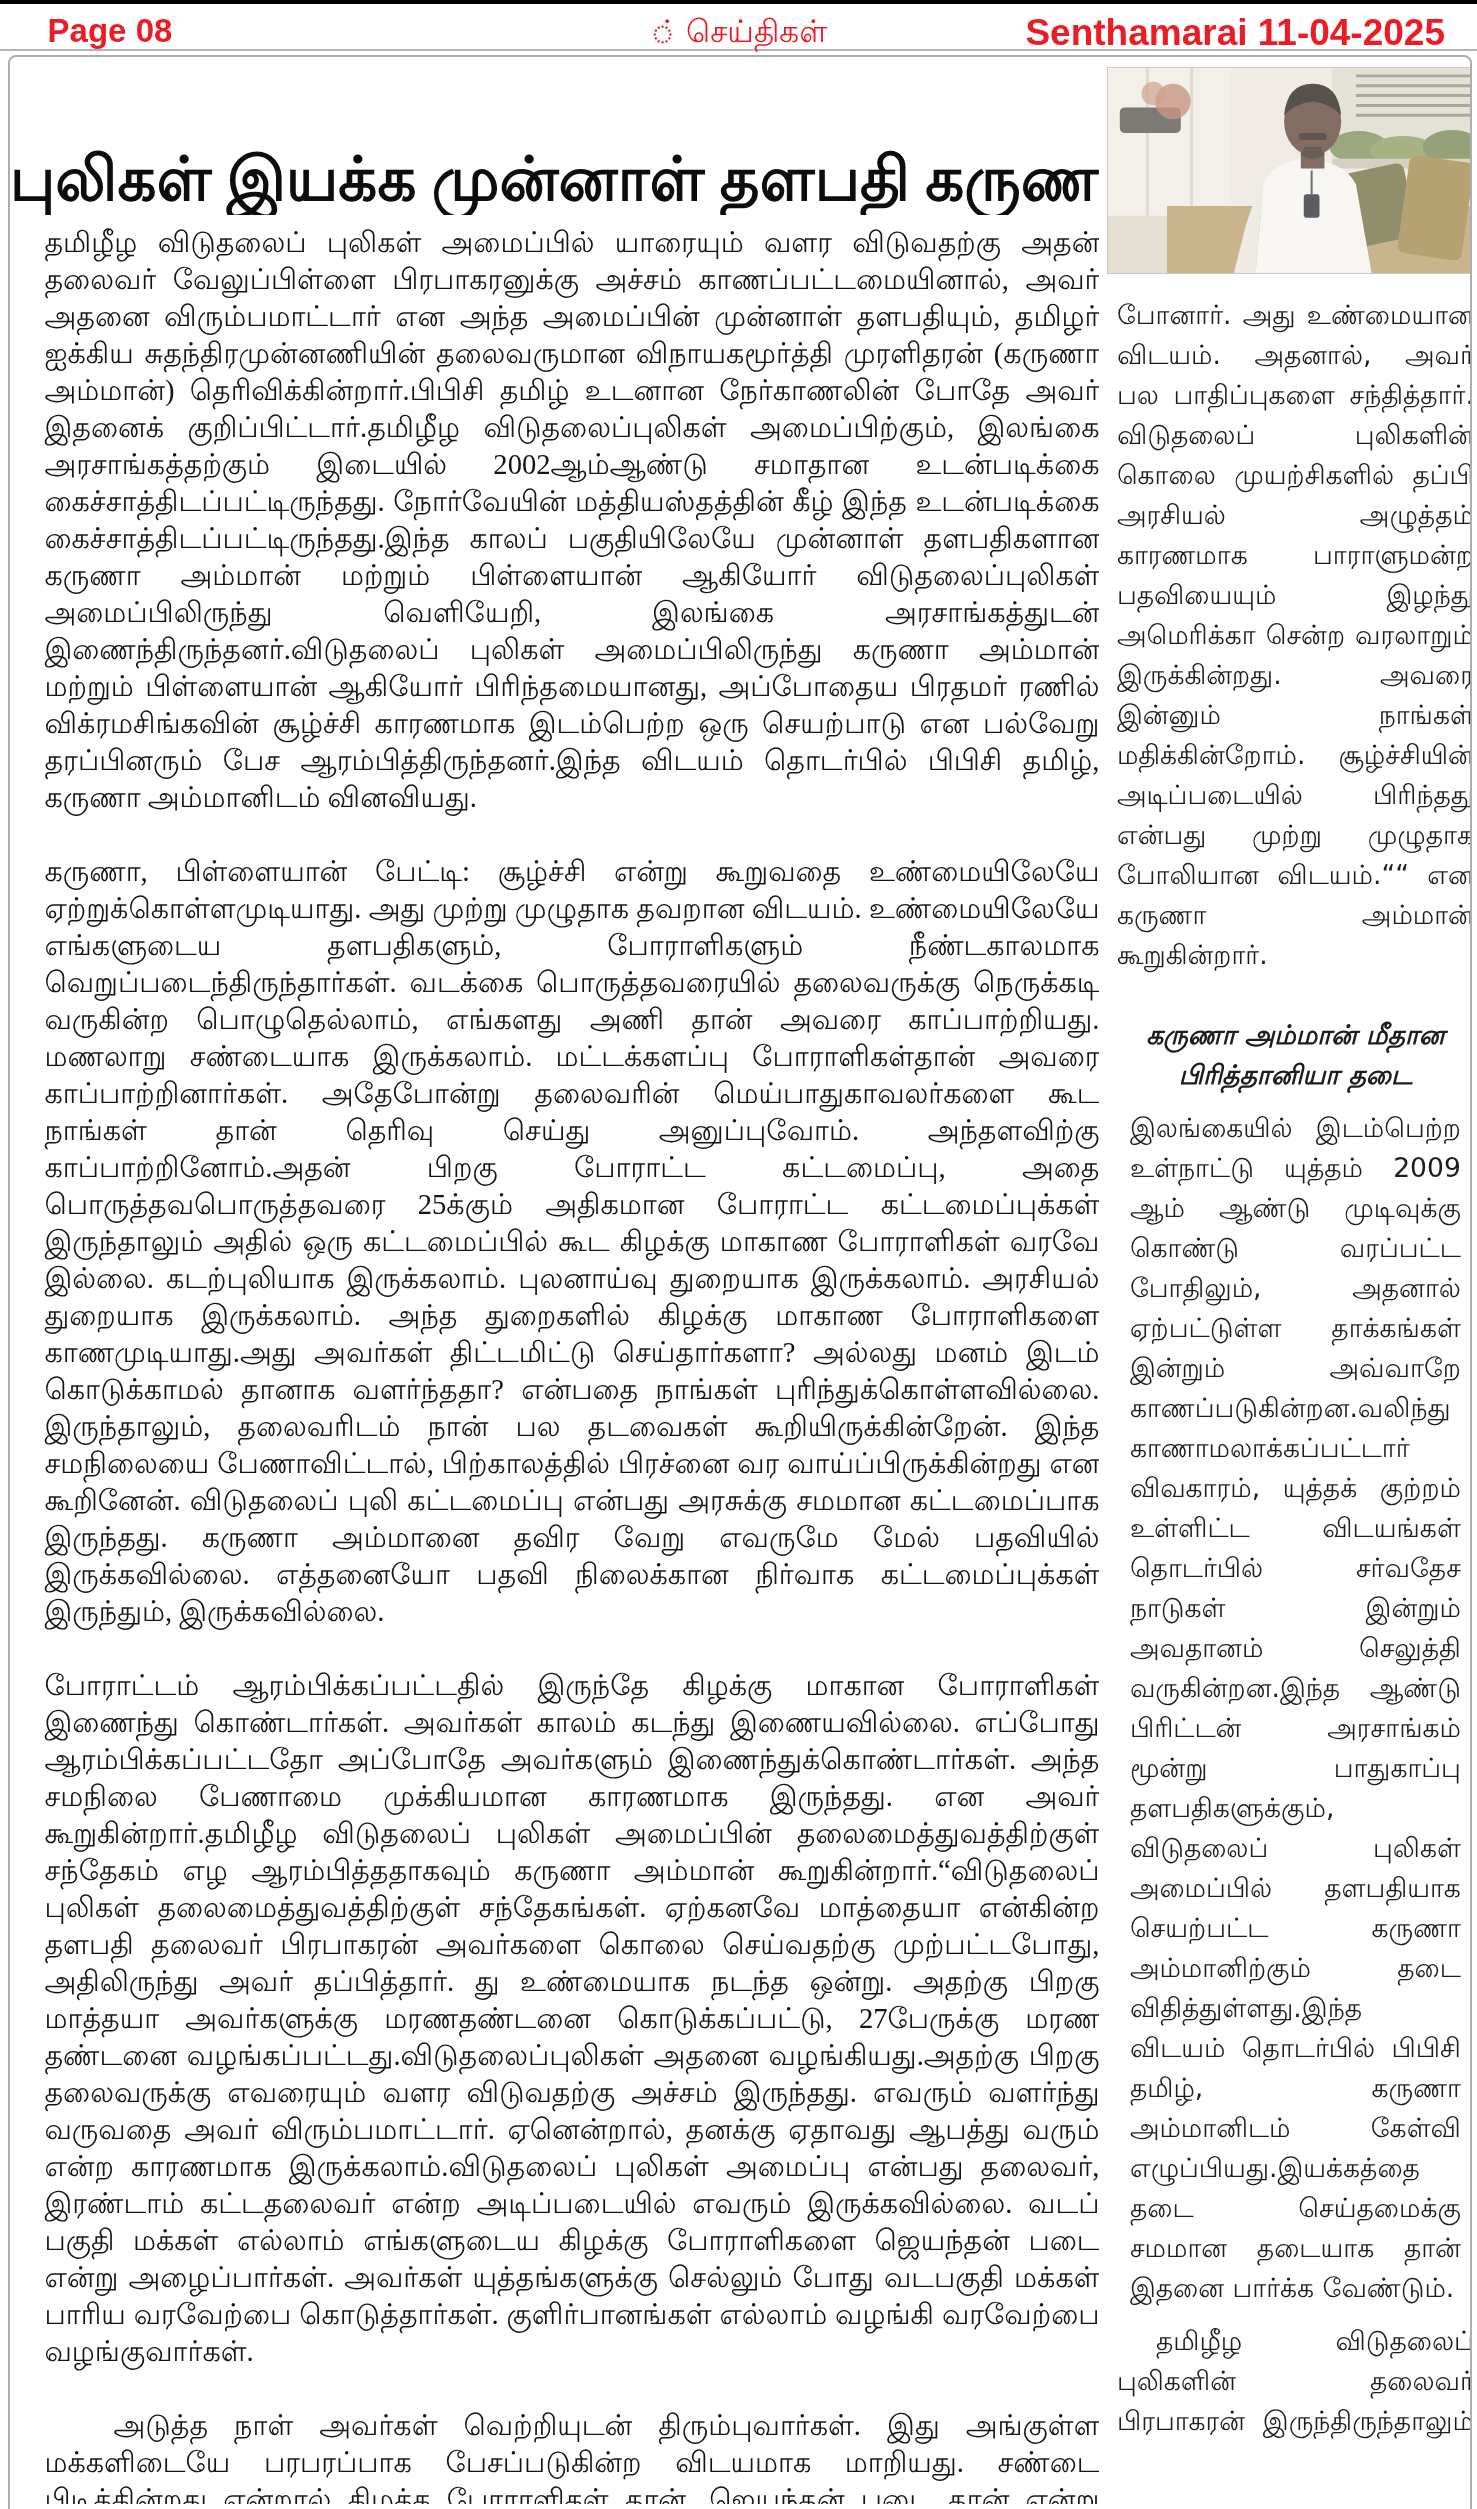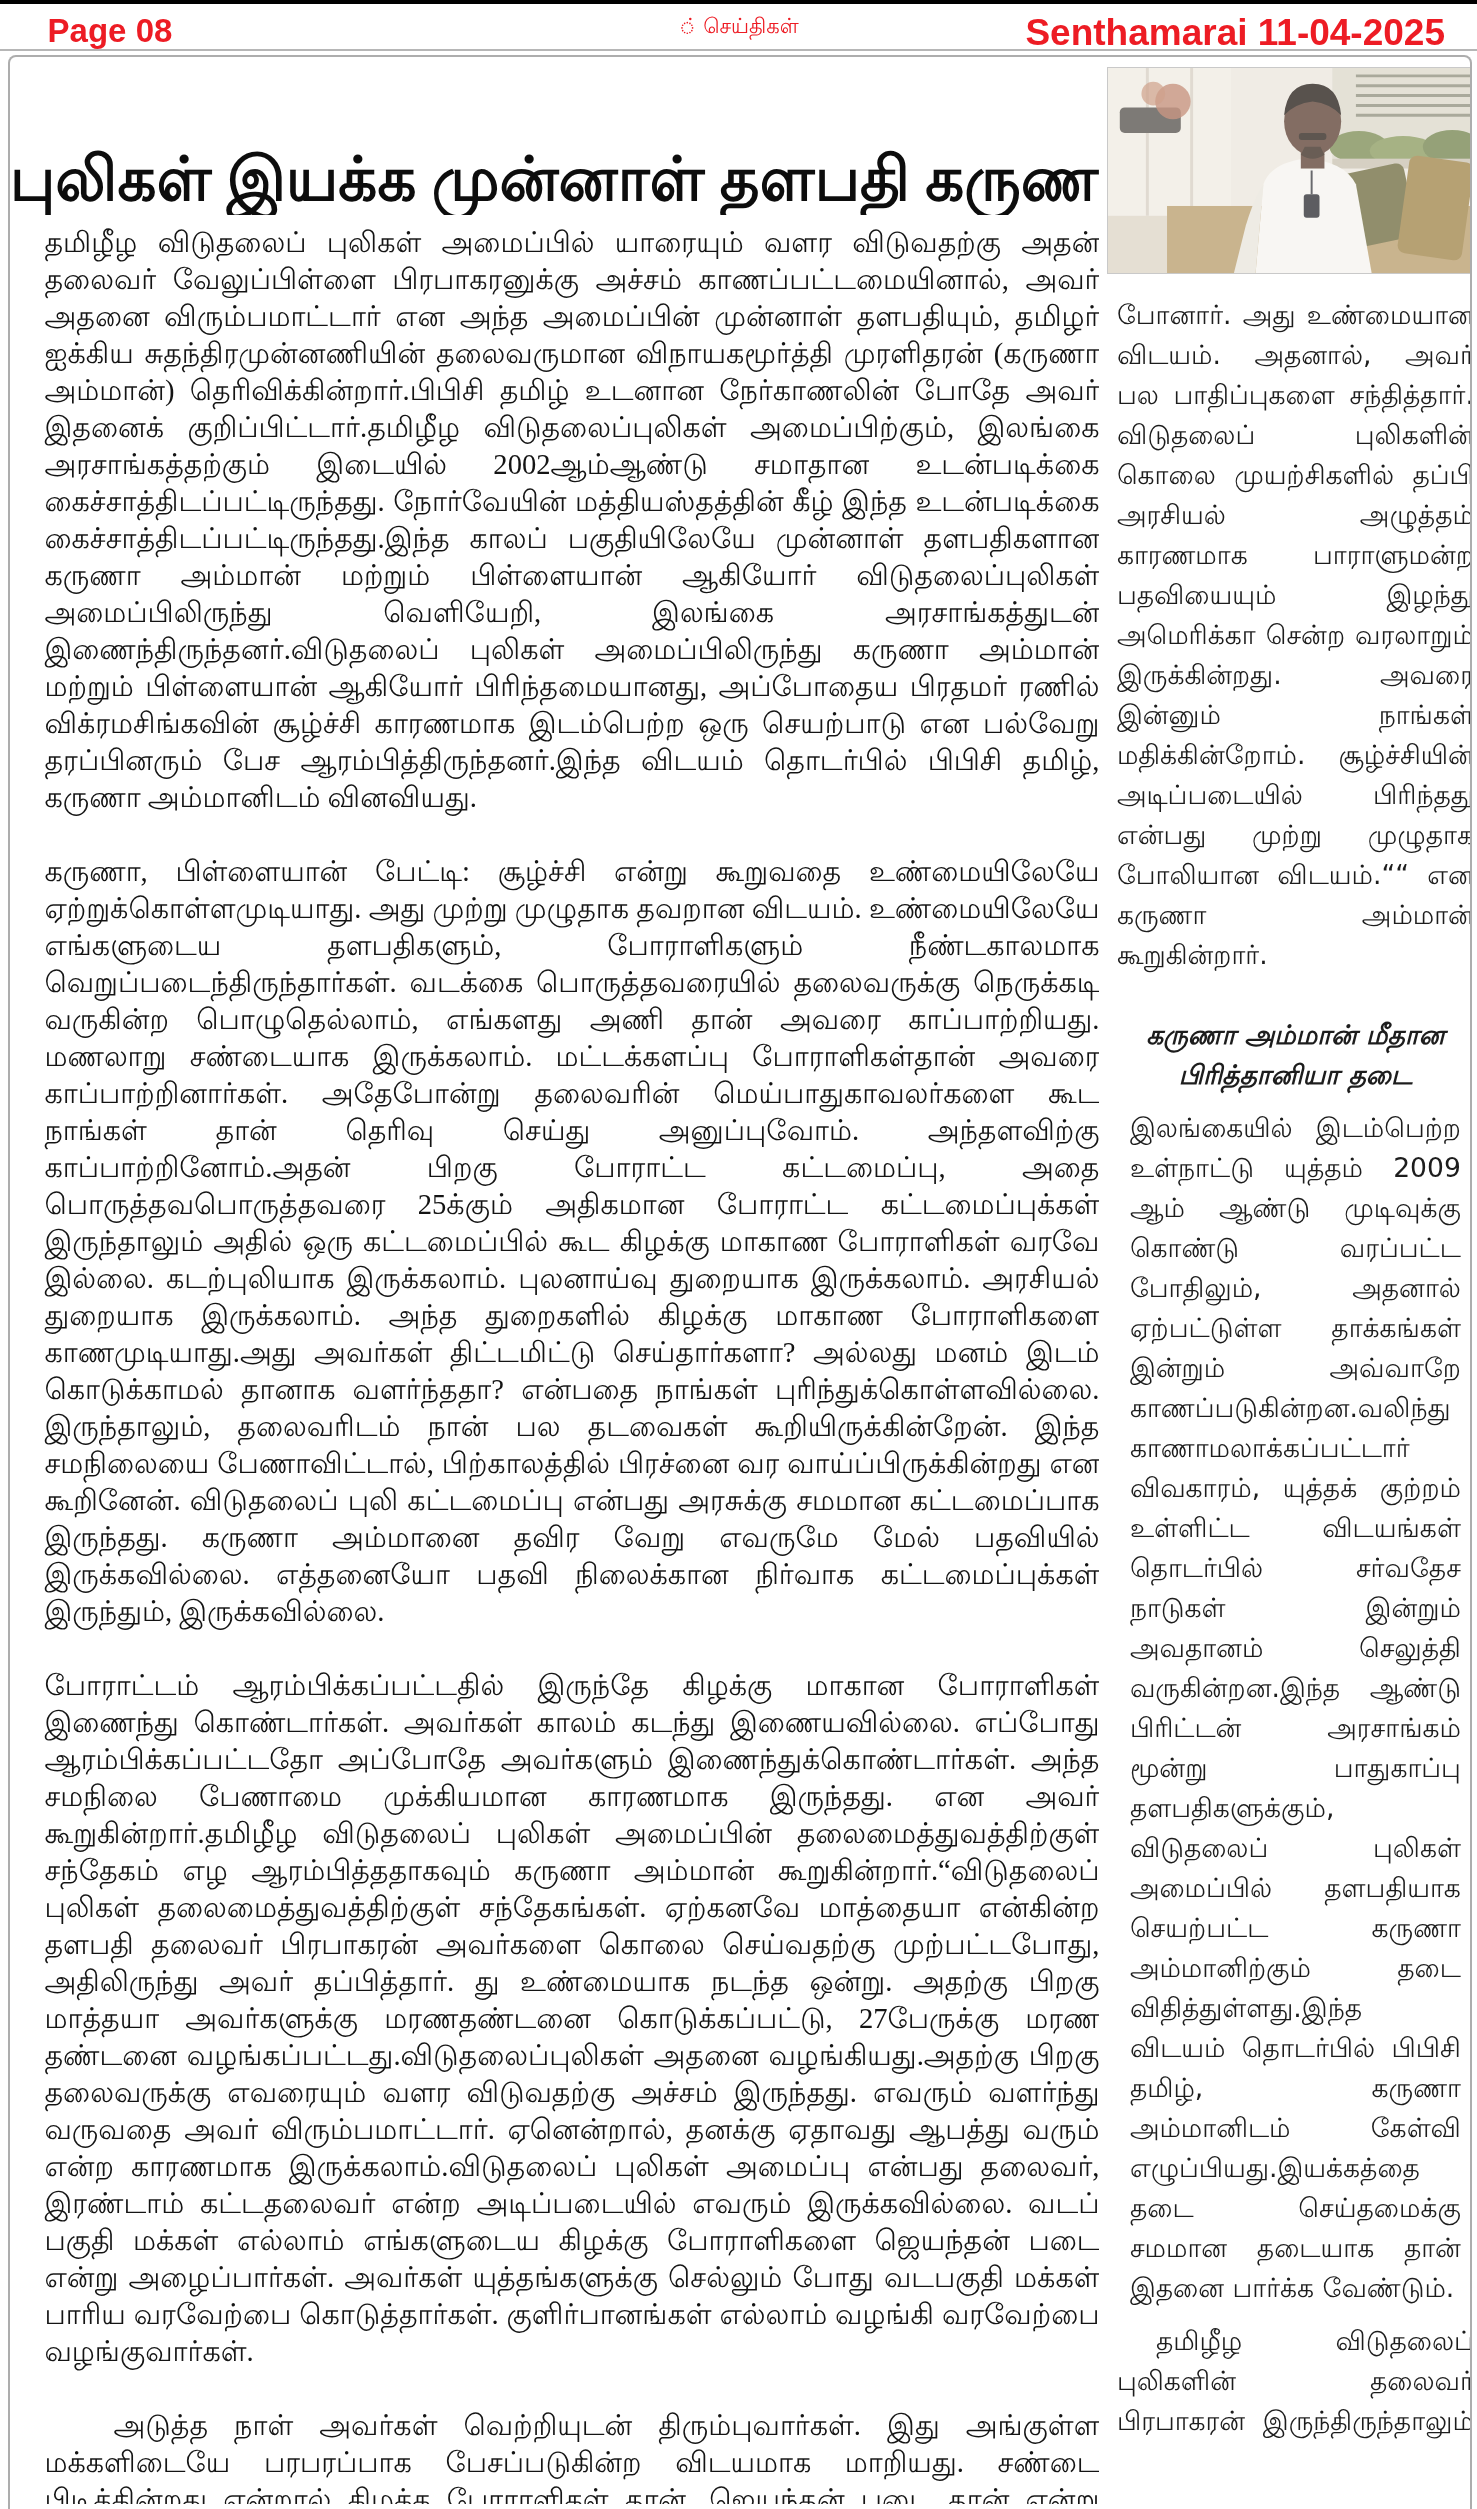--- a/index.html
+++ b/index.html
@@ -4,21 +4,21 @@
 <style>
   html,body{margin:0;padding:0;background:#ffffff;}
   #page{position:relative;width:1478px;height:2510px;background:#ffffff;overflow:hidden;
         font-family:"Liberation Serif", serif;color:#1b1b1b;}
   #top-rule{position:absolute;top:0;left:0;width:1478px;height:3.9px;background:#000;}
   #masthead-band{position:absolute;top:3.9px;left:0;width:1478px;height:45px;background:#fff;
         border-bottom:2px solid #b6b6b6;}
   .page-label{position:absolute;left:27.6px;top:7.9px;font-family:"Liberation Sans",sans-serif;
         font-weight:bold;font-size:33px;color:#ed1c24;margin-left:20px;}
   .section-title{position:absolute;left:0;right:0;top:9.9px;text-align:center;
-        font-size:21px;color:#ed1c24;font-family:"Liberation Serif",serif;}
+        font-size:31px;color:#ed1c24;font-family:"Liberation Serif",serif;}
   .masthead{position:absolute;right:33px;top:7.9px;font-family:"Liberation Sans",sans-serif;
         font-weight:bold;font-size:37px;color:#ed1c24;}
   #content-box{position:absolute;top:55px;left:7.9px;width:1460px;height:2455px;
         border:2px solid #adadad;border-bottom:none;border-radius:7.9px 7.9px 0 0;background:#fff;overflow:hidden;}
   .headline1{position:absolute;left:21.7px;top:11.8px;width:1074px;text-align:center;
         font-size:61px;line-height:71px;font-weight:bold;color:#0d0d0d;white-space:nowrap;overflow:hidden;}
   .headline2{position:absolute;left:0px;top:87px;width:1089px;text-align:right;
         font-size:61px;line-height:71px;font-weight:bold;color:#0d0d0d;white-space:nowrap;overflow:hidden;}
   .photo{position:absolute;left:1097px;top:9.9px;width:364px;height:205px;border:1px solid #c9c9c9;
         background:#ece6dd;}

